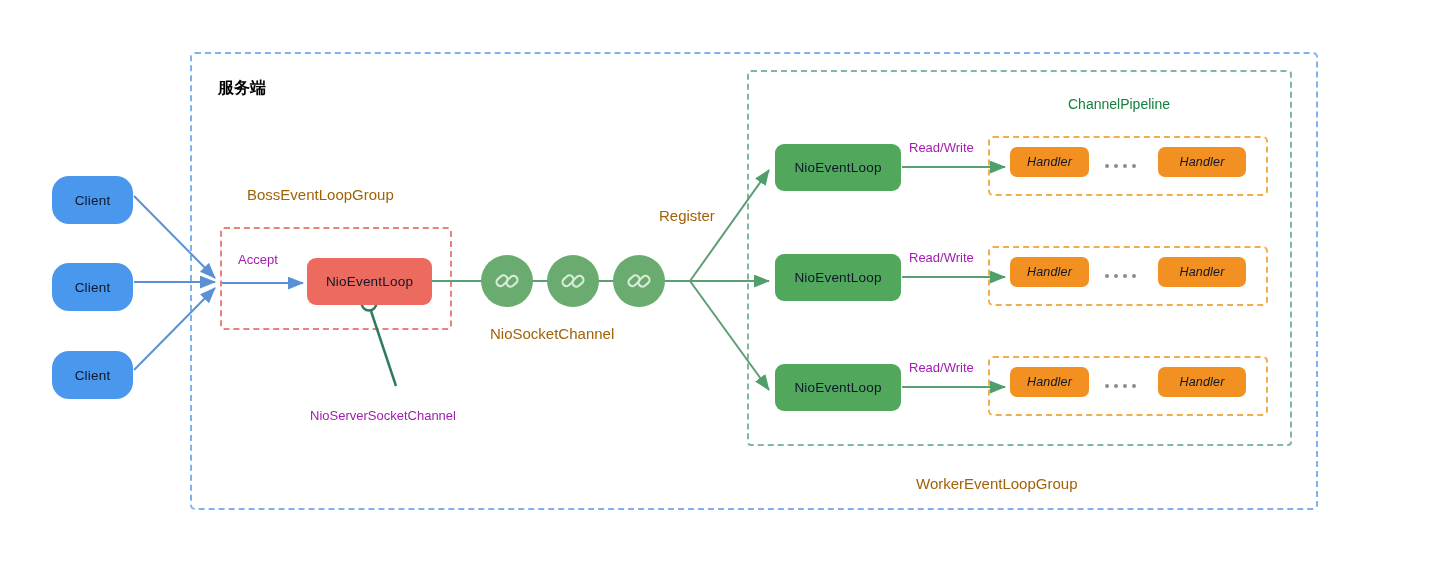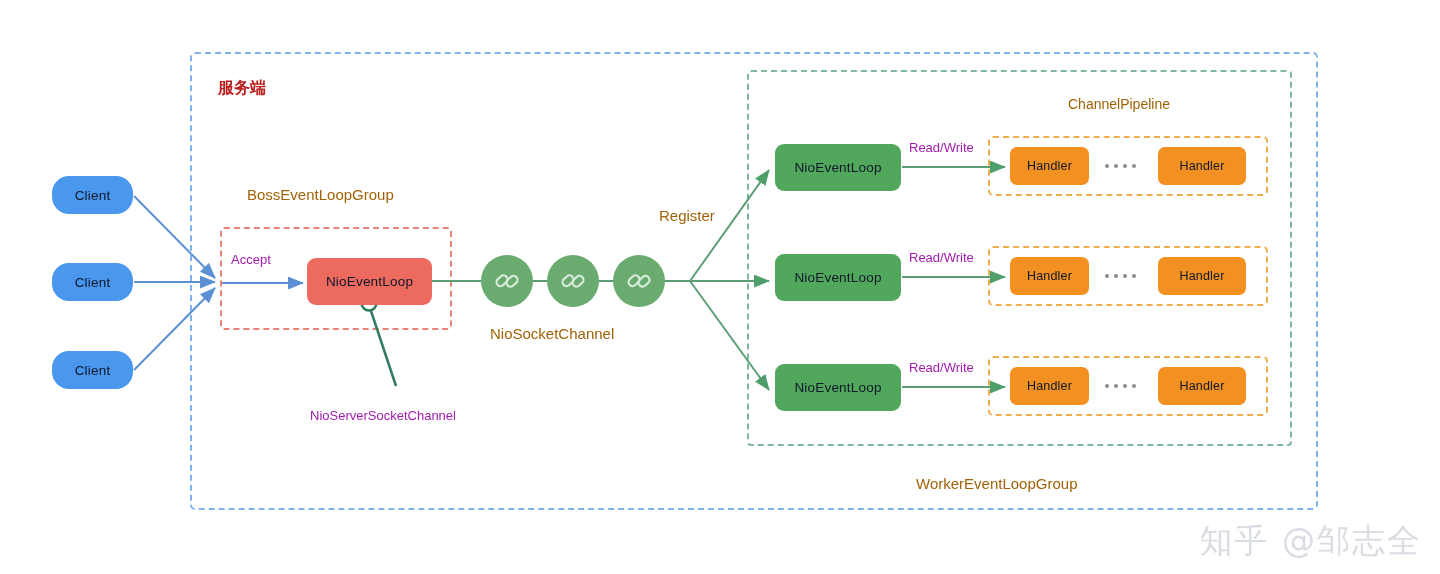--- a/index.html
+++ b/index.html
@@ -30,44 +30,45 @@
     justify-content: center;
     color: #0f172a;
     font-size: 13px;
     border-radius: 8px;
     box-sizing: border-box;
     letter-spacing: 0.2px;
   }
   .client-box {
     background: #4a97ee;
     width: 81px;
-    height: 38px;
+    height: 48px;
     border-radius: 17px;
     font-size: 13.5px;
   }
   .boss-loop-box {
     background: #ec6a5e;
     width: 125px;
     height: 47px;
     border-radius: 9px;
     font-size: 13.5px;
   }
   .worker-loop-box {
     background: #51a85c;
     width: 126px;
     height: 47px;
     border-radius: 9px;
     font-size: 13.5px;
   }
   .handler-box {
     background: #f29122;
     width: 79px;
-    height: 38px;
+    height: 30px;
     border-radius: 7px;
     font-size: 12.5px;
+    font-style: italic;
   }
   .handler-box.wide {
     width: 88px;
   }
   .dashed-region {
     position: absolute;
     box-sizing: border-box;
     border-style: dashed;
     border-width: 2px;
     background: transparent;
@@ -89,26 +90,26 @@
     border-color: #f0ad4e;
     border-radius: 5px;
   }
   .label {
     position: absolute;
     font-size: 14px;
     color: #6d6f71;
     white-space: nowrap;
   }
   .label-server {
-    color: #b91c1c;
+    color: #000000;
     font-size: 16px;
     font-weight: bold;
   }
   .label-pipeline {
-    color: #a16207;
+    color: #15803d;
     font-size: 14px;
     text-align: center;
   }
   .label-small {
     font-size: 13px;
     color: #a21caf;
   }
   .label-group {
     font-size: 15px;
     color: #a16207;
@@ -192,21 +193,21 @@
     <line x1="902" y1="387" x2="1005" y2="387" stroke="#5c9e74" stroke-width="2" marker-end="url(#arrowGreen)"></line>
   </svg>
 
   <div class="label label-server" style="left:218px; top:78px;">服务端</div>
 
   <div class="box client-box" style="left:52px; top:176px;">Client</div>
   <div class="box client-box" style="left:52px; top:263px;">Client</div>
   <div class="box client-box" style="left:52px; top:351px;">Client</div>
 
   <div class="label label-group" style="left:247px; top:186px;">BossEventLoopGroup</div>
-  <div class="label label-small" style="left:231px; top:252px;">Accept</div>
+  <div class="label label-small" style="left:238px; top:252px;">Accept</div>
   <div class="box boss-loop-box" style="left:307px; top:258px;">NioEventLoop</div>
   <div class="label label-small" style="left:310px; top:396px;margin-top:12px;">NioServerSocketChannel</div>
 
   <div class="channel-circle" style="left:481px; top:255px;">
     <svg width="30" height="30" viewBox="0 0 24 24">
       <g fill="none" stroke="#d9ecdb" stroke-width="1.7" stroke-linecap="round" stroke-linejoin="round">
         <rect x="3.2" y="8.6" width="9.6" height="6.4" rx="3.2" transform="rotate(-42 8 11.8)"></rect>
         <rect x="11.2" y="9.0" width="9.6" height="6.4" rx="3.2" transform="rotate(-42 16 12.2)"></rect>
       </g>
     </svg>
@@ -260,15 +261,14 @@
     <span></span>
       <span></span>
       <span></span>
       <span></span>
   </div>
   <div class="box handler-box wide" style="left:1158px; top:367px;">Handler</div>
 
   <div class="label label-pipeline" style="left:1068px; top:96px;">ChannelPipeline</div>
   <div class="label label-group" style="left:916px; top:475px;">WorkerEventLoopGroup</div>
 
-  <div class="watermark">知乎 @邹志全</div>
 
 </div>
 
 </body></html>

